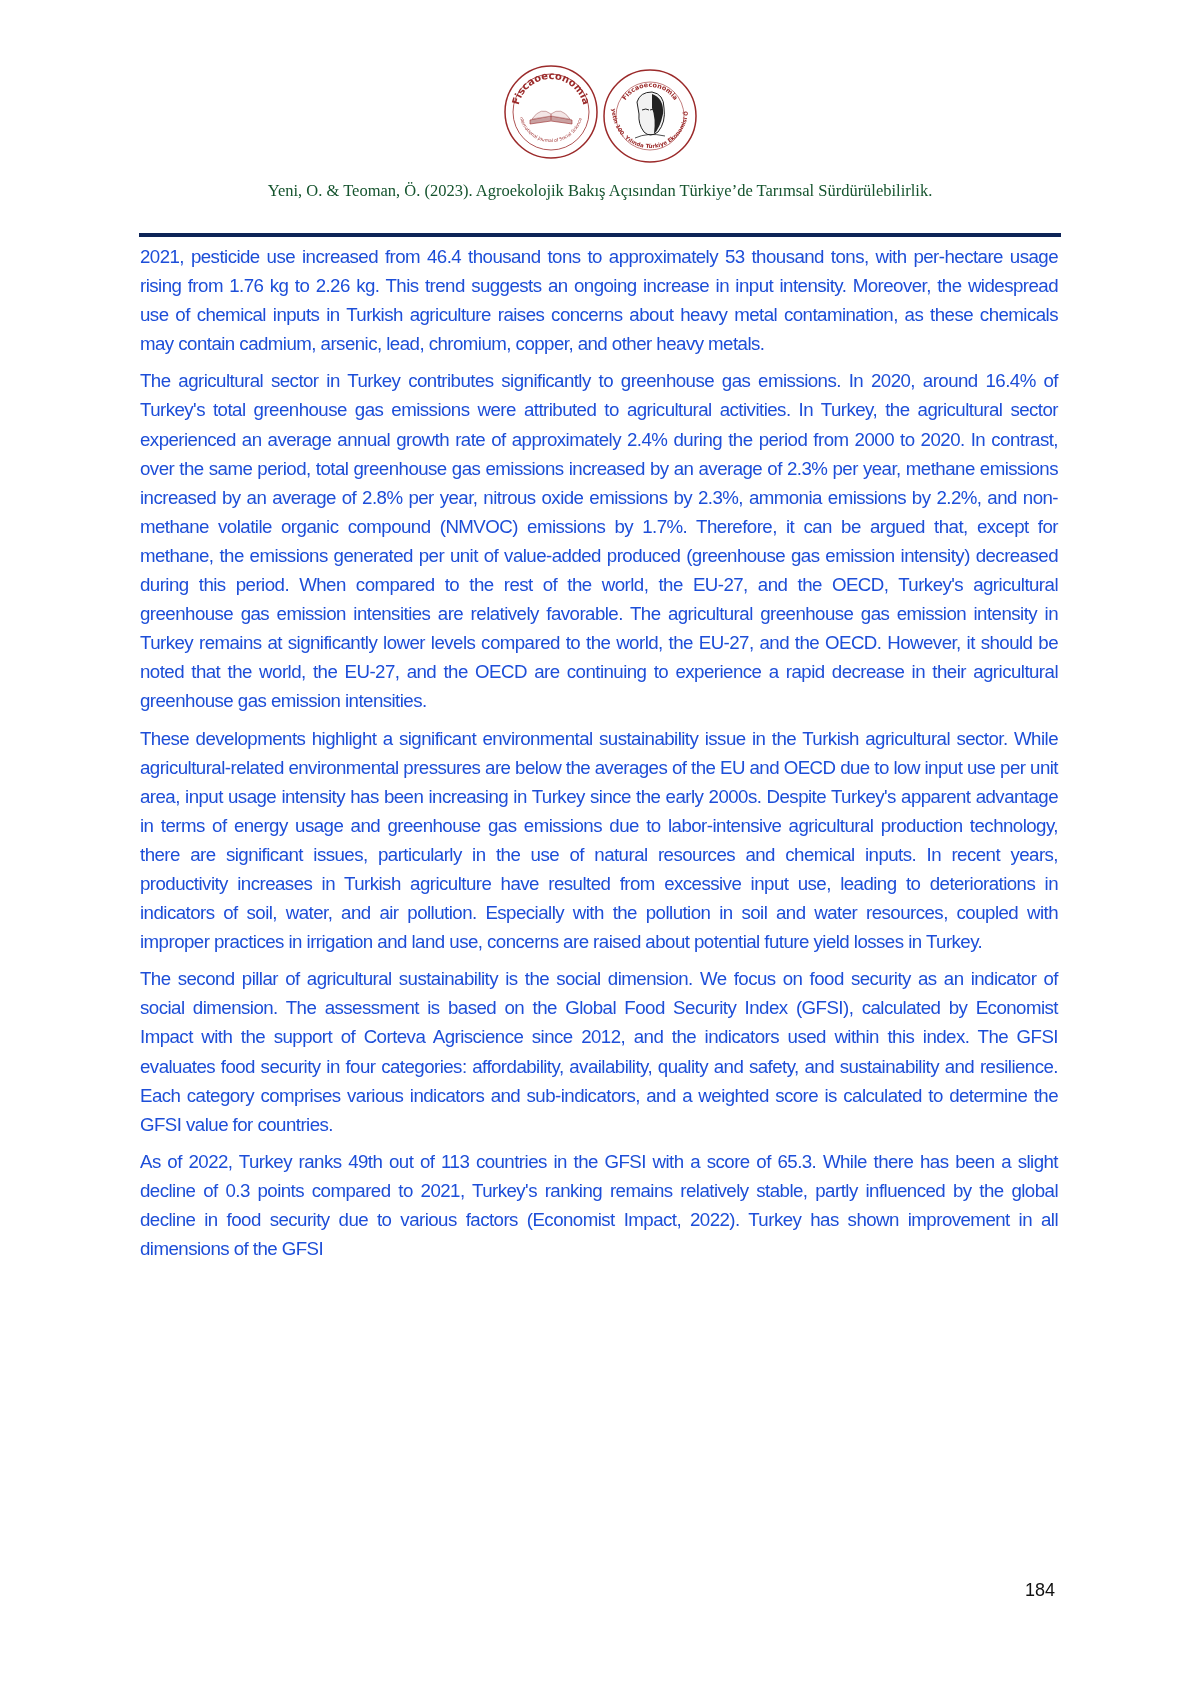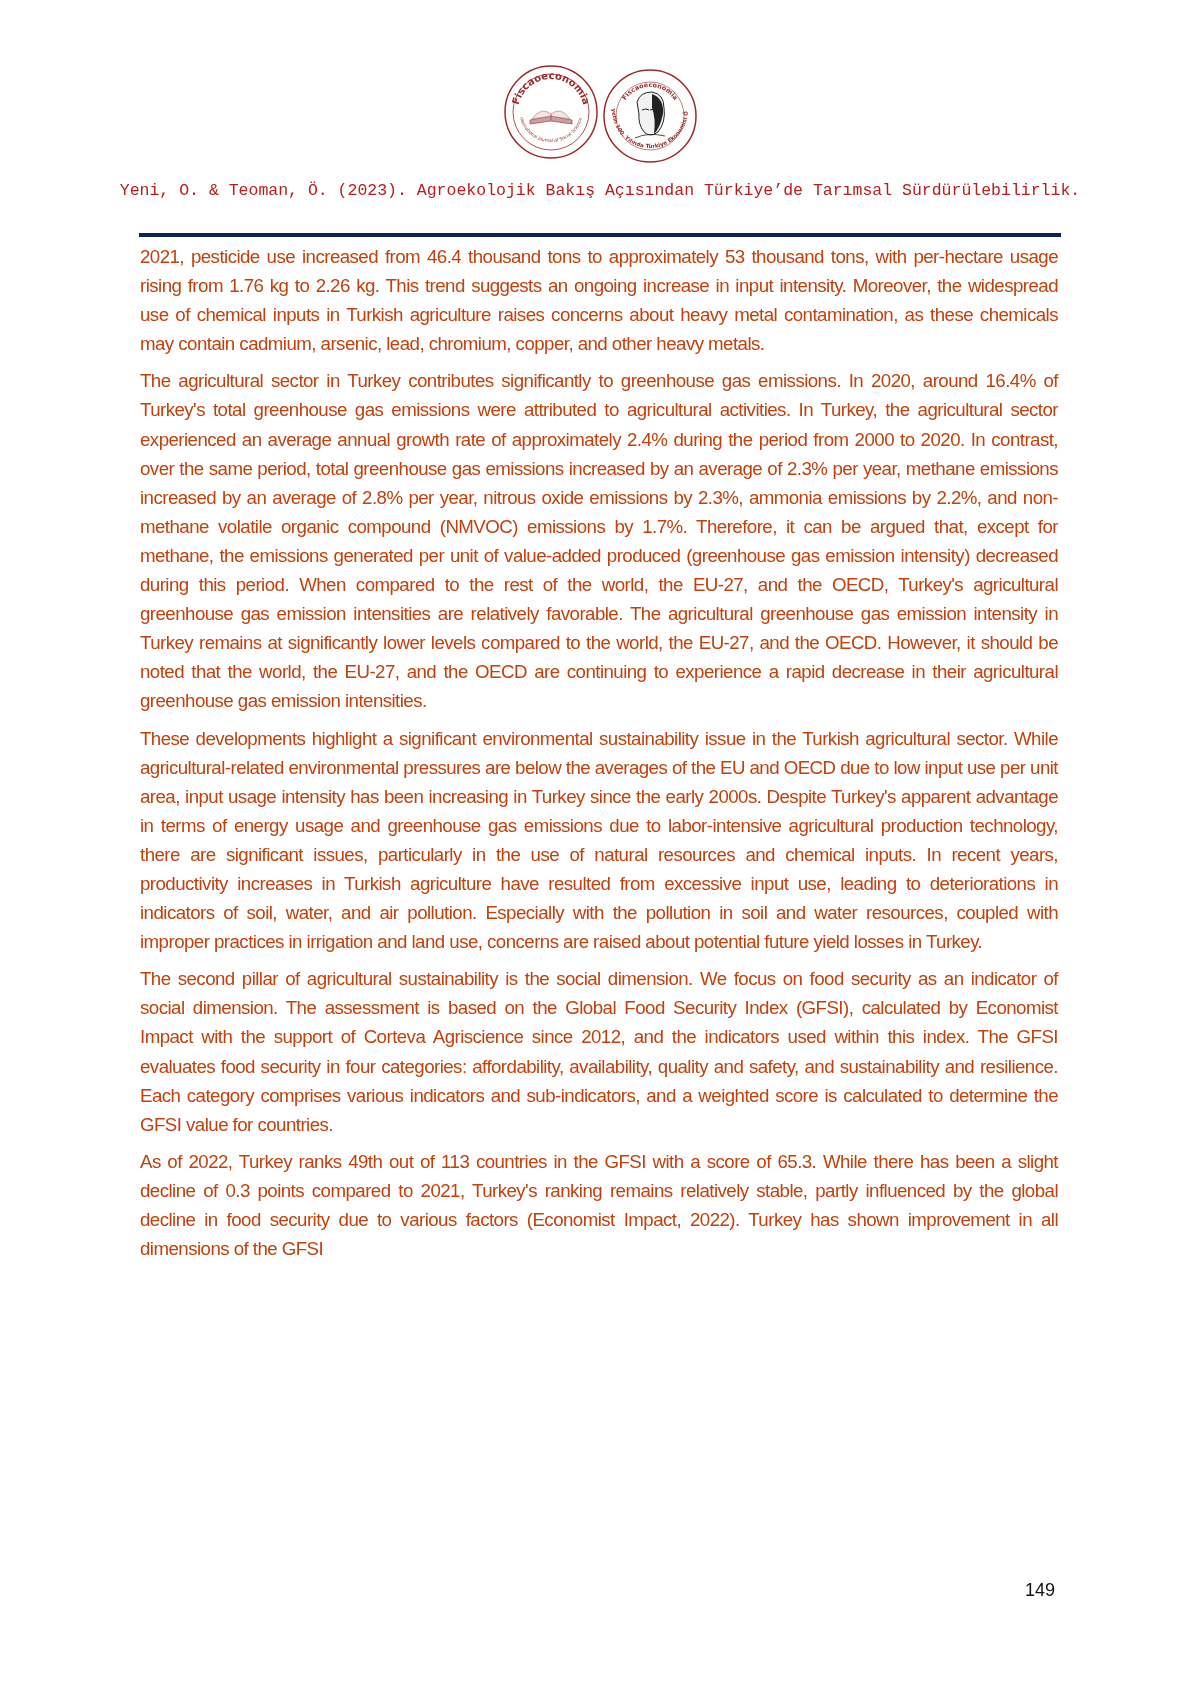--- a/index.html
+++ b/index.html
@@ -6,33 +6,33 @@
     body {
       width: 1200px; height: 1697px; position: relative; overflow: hidden;
       font-family: "Liberation Sans", "DejaVu Sans", sans-serif;
     }
     .logos {
       position: absolute; left: 500px; top: 62px; width: 200px; height: 110px;
     }
     .logos svg { display: block; }
     .header-cite {
       position: absolute; left: 100px; width: 1000px; top: 178px;
-      text-align: center; color: #b91c1c;
-      font-family: Liberation Mono, monospace; font-size: 16.5px; line-height: 25px;
+      text-align: center; color: #14532d;
+      font-family: Liberation Serif, serif; font-size: 16.5px; line-height: 25px;
     }
     .header-cite .line2 { margin-left: 40px; }
     .header-cite em { font-style: italic; }
     .rule {
       position: absolute; left: 139px; top: 233px; width: 922px; height: 4px;
       background: #0d2457;
     }
     .body-text {
       position: absolute; left: 140px; top: 242px; width: 918px;
       font-family: "Liberation Sans", sans-serif; font-size: 18.7px;
-      line-height: 29.1px; color: #c2410c;
+      line-height: 29.1px; color: #1d4ed8;
       letter-spacing: -0.55px;
     }
     .body-text p {
       margin: 0 0 8px 0; text-align: justify;
     }
     .page-num {
       position: absolute; left: 1025px; top: 1580px;
       font-family: "Liberation Sans", sans-serif; font-size: 18px; color: #111;
     }
   </style>
@@ -86,13 +86,13 @@
 <div class="rule"></div>
 
 <div class="body-text">
   <p>2021, pesticide use increased from 46.4 thousand tons to approximately 53 thousand tons, with per-hectare usage rising from 1.76 kg to 2.26 kg. This trend suggests an ongoing increase in input intensity. Moreover, the widespread use of chemical inputs in Turkish agriculture raises concerns about heavy metal contamination, as these chemicals may contain cadmium, arsenic, lead, chromium, copper, and other heavy metals.</p>
   <p>The agricultural sector in Turkey contributes significantly to greenhouse gas emissions. In 2020, around 16.4% of Turkey's total greenhouse gas emissions were attributed to agricultural activities. In Turkey, the agricultural sector experienced an average annual growth rate of approximately 2.4% during the period from 2000 to 2020. In contrast, over the same period, total greenhouse gas emissions increased by an average of 2.3% per year, methane emissions increased by an average of 2.8% per year, nitrous oxide emissions by 2.3%, ammonia emissions by 2.2%, and non-methane volatile organic compound (NMVOC) emissions by 1.7%. Therefore, it can be argued that, except for methane, the emissions generated per unit of value-added produced (greenhouse gas emission intensity) decreased during this period. When compared to the rest of the world, the EU-27, and the OECD, Turkey's agricultural greenhouse gas emission intensities are relatively favorable. The agricultural greenhouse gas emission intensity in Turkey remains at significantly lower levels compared to the world, the EU-27, and the OECD. However, it should be noted that the world, the EU-27, and the OECD are continuing to experience a rapid decrease in their agricultural greenhouse gas emission intensities.</p>
   <p>These developments highlight a significant environmental sustainability issue in the Turkish agricultural sector. While agricultural-related environmental pressures are below the averages of the EU and OECD due to low input use per unit area, input usage intensity has been increasing in Turkey since the early 2000s. Despite Turkey's apparent advantage in terms of energy usage and greenhouse gas emissions due to labor-intensive agricultural production technology, there are significant issues, particularly in the use of natural resources and chemical inputs. In recent years, productivity increases in Turkish agriculture have resulted from excessive input use, leading to deteriorations in indicators of soil, water, and air pollution. Especially with the pollution in soil and water resources, coupled with improper practices in irrigation and land use, concerns are raised about potential future yield losses in Turkey.</p>
   <p>The second pillar of agricultural sustainability is the social dimension. We focus on food security as an indicator of social dimension. The assessment is based on the Global Food Security Index (GFSI), calculated by Economist Impact with the support of Corteva Agriscience since 2012, and the indicators used within this index. The GFSI evaluates food security in four categories: affordability, availability, quality and safety, and sustainability and resilience. Each category comprises various indicators and sub-indicators, and a weighted score is calculated to determine the GFSI value for countries.</p>
   <p>As of 2022, Turkey ranks 49th out of 113 countries in the GFSI with a score of 65.3. While there has been a slight decline of 0.3 points compared to 2021, Turkey's ranking remains relatively stable, partly influenced by the global decline in food security due to various factors (Economist Impact, 2022). Turkey has shown improvement in all dimensions of the GFSI</p>
 </div>
 
-<div class="page-num">149</div>
+<div class="page-num">184</div>
 
 </body></html>

